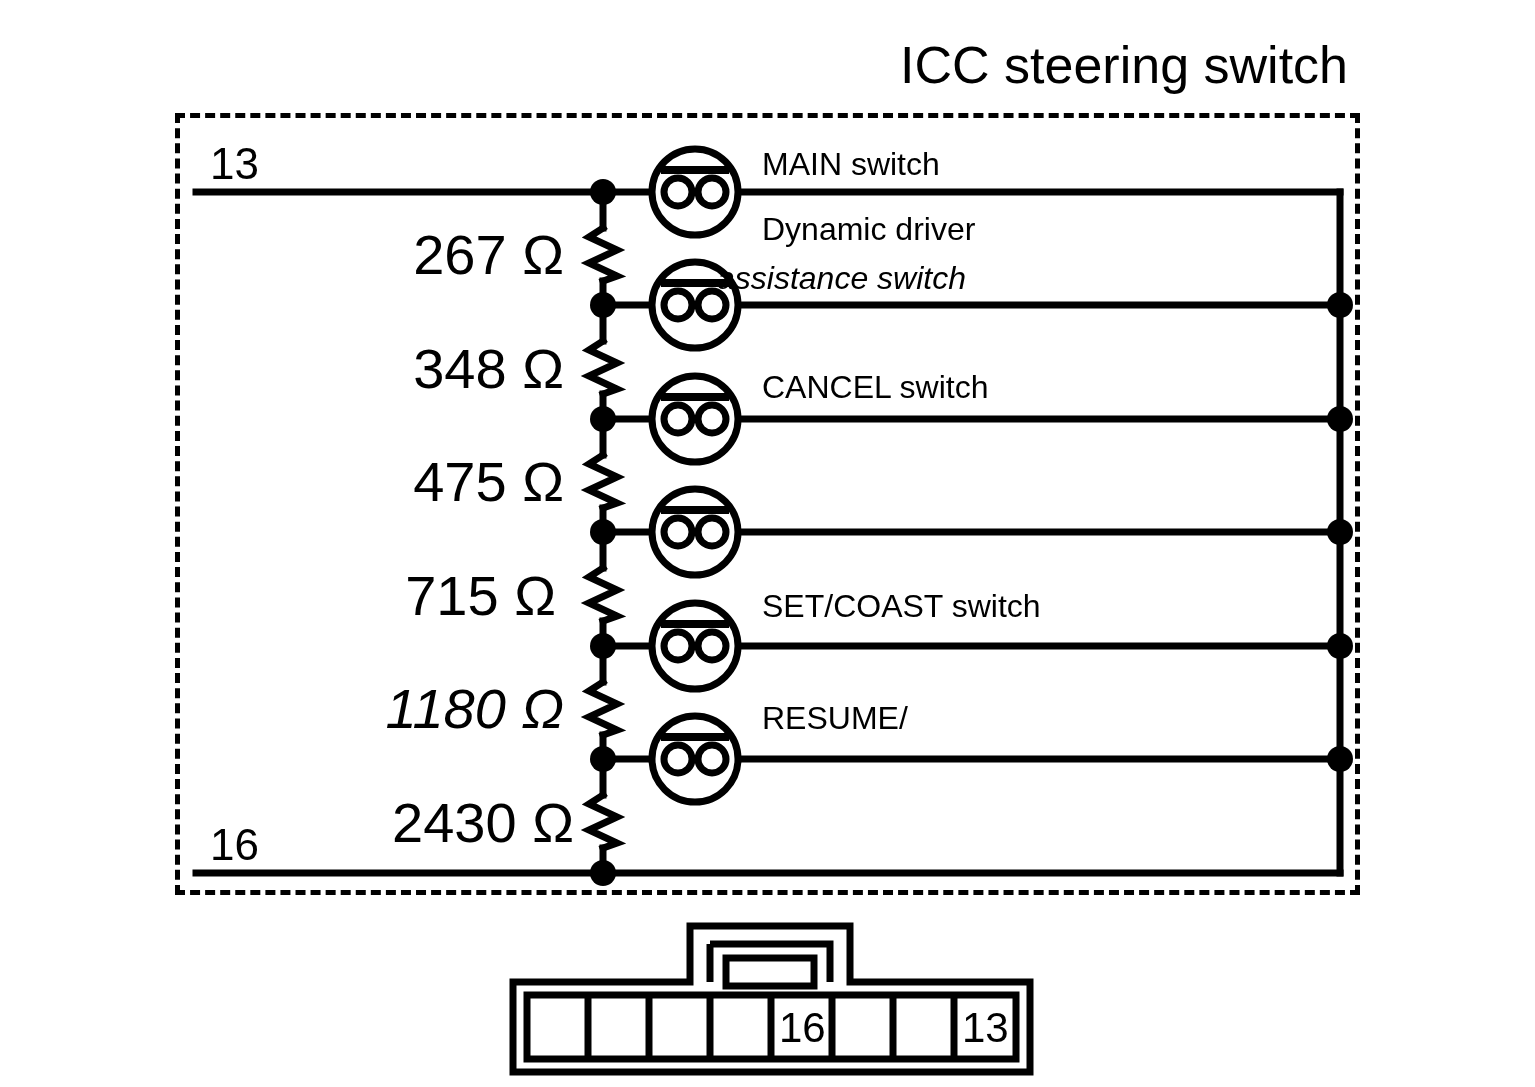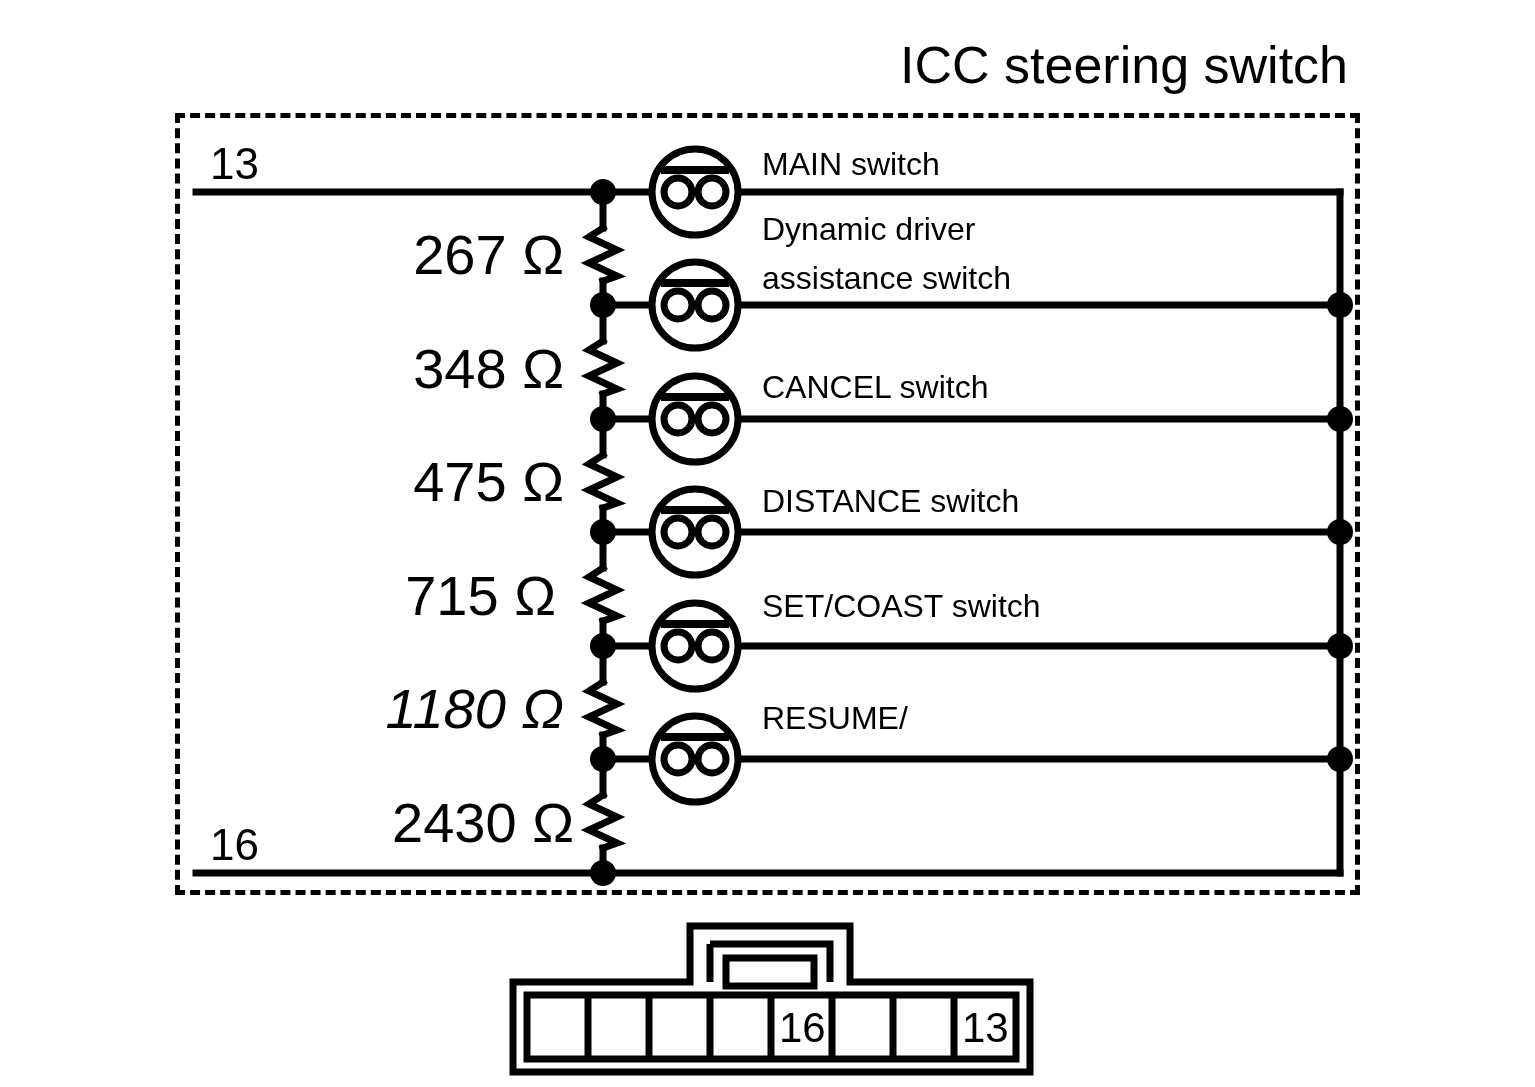--- a/index.html
+++ b/index.html
@@ -205,25 +205,24 @@
   <div class="res-label" style="left:294px; top:233px; width:270px;">267 Ω</div>
   <div class="res-label" style="left:294px; top:347px; width:270px;">348 Ω</div>
   <div class="res-label" style="left:294px; top:460px; width:270px;">475 Ω</div>
   <div class="res-label" style="left:286px; top:574px; width:270px;text-align:right;">715 Ω</div>
   <div class="res-label" style="left:294px; top:687px; width:270px;font-style:italic;">1180 Ω</div>
   <div class="res-label" style="left:304px; top:801px; width:270px;">2430 Ω</div>
 
   <div class="sw-label" style="left:762px; top:140px;">MAIN switch</div>
 
   <div class="sw-label" style="left:762px; top:205px;">Dynamic driver</div>
-  <div class="sw-label" style="left:762px; top:254px;">assistance switch</div>
+  <div class="sw-label" style="left:717px; top:254px;font-style:italic;">assistance switch</div>
 
   <div class="sw-label" style="left:762px; top:363px;">CANCEL switch</div>
 
-  <div class="sw-label" style="left:762px; top:477px;">DISTANCE switch</div>
 
   <div class="sw-label" style="left:762px; top:582px;">SET/COAST switch</div>
 
   <div class="sw-label" style="left:762px; top:694px;">RESUME/</div>
 
   <div class="conn-num" style="left:779px; top:1007px;">16</div>
   <div class="conn-num" style="left:962px; top:1007px;">13</div>
 
 </div>
 

